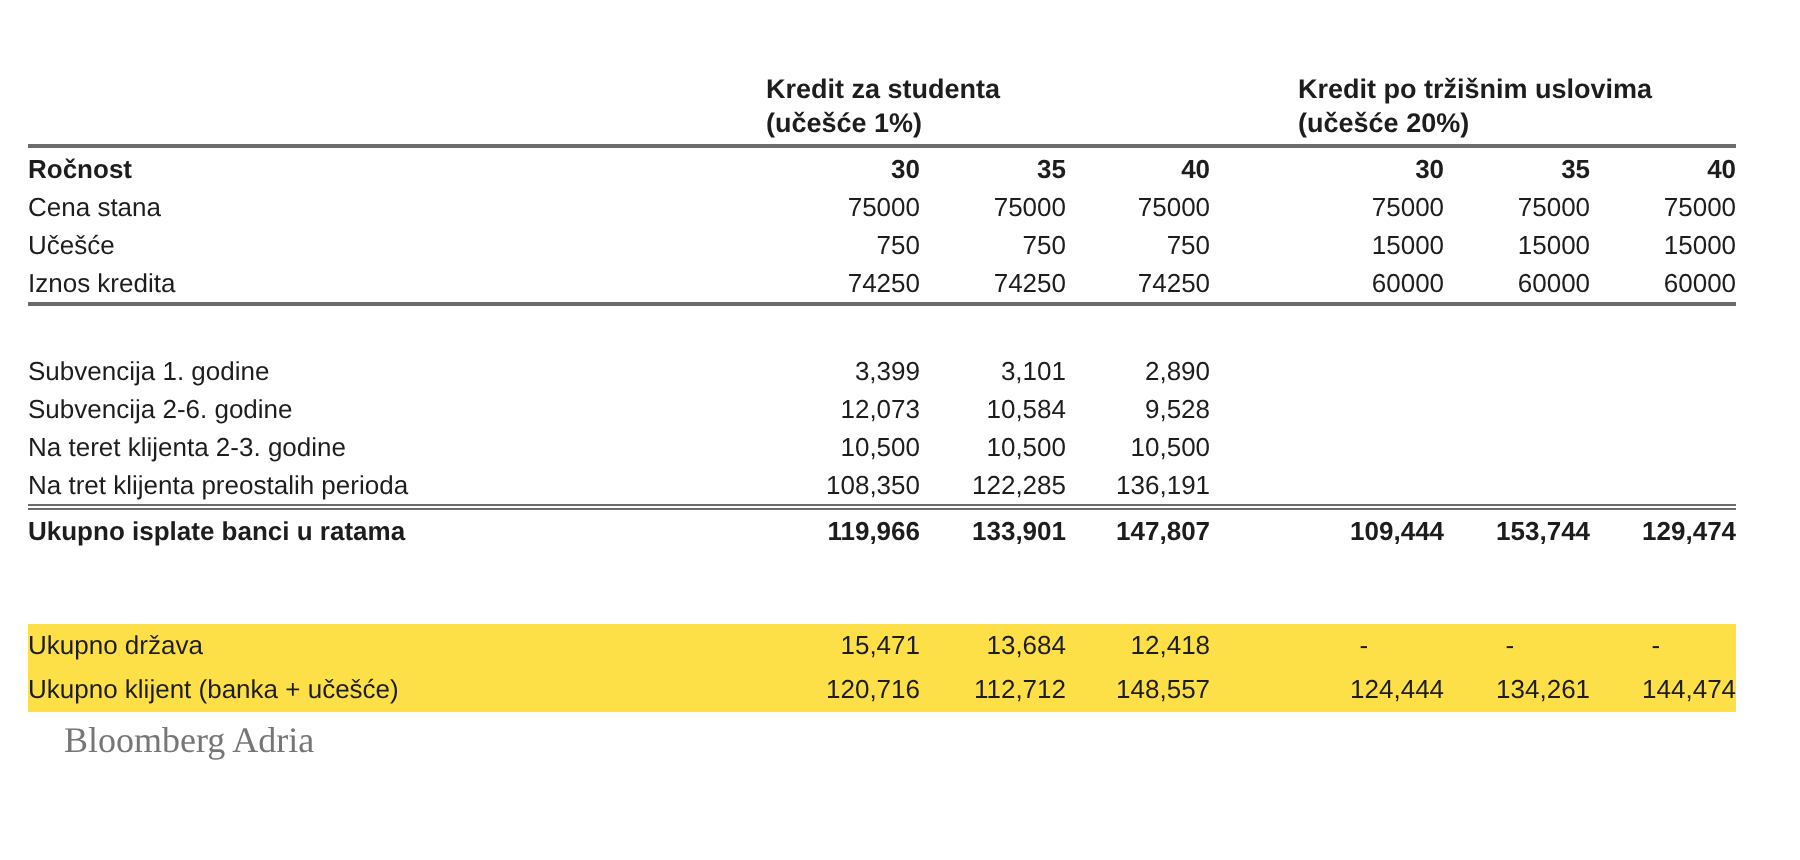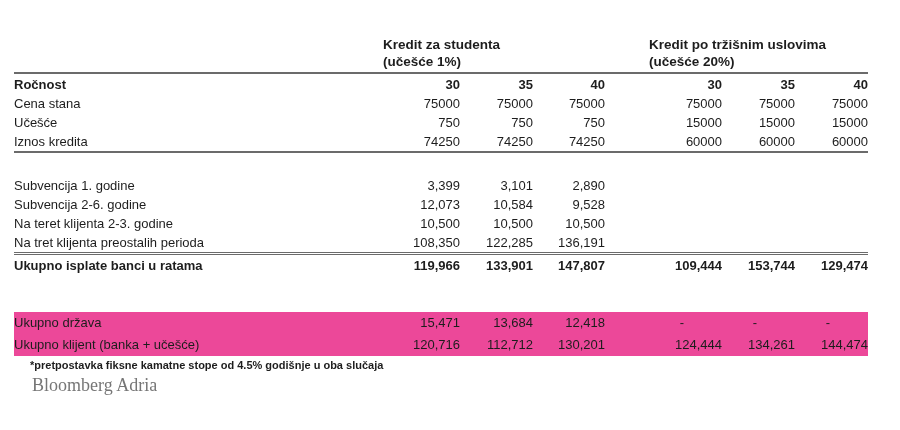--- a/index.html
+++ b/index.html
@@ -33,21 +33,21 @@
   .gh-market { padding-left: 44px; }
   tr.group-head td { border-bottom: 2px solid #6b6b6b; }
 
   tr.rocnost td { font-weight: bold; height: 21px; }
   tr.rule-bottom td { border-bottom: 2px solid #6b6b6b; }
   tr.total td { border-top: 3px double #6b6b6b; font-weight: bold; height: 23px; }
 
   tr.spacer-a td { height: 24px; border: none; }
   tr.spacer-b td { height: 35px; border: none; }
 
-  tr.shade td { background: #ec4899; height: 22px; }
+  tr.shade td { background: #fde047; height: 22px; }
   td.dash { padding-right: 38px; }
 
   .footnote {
     font-size: 11px;
     font-weight: bold;
     margin-left: 16px;
     margin-top: 3px;
     color: #1d1d1d;
   }
   .source {
@@ -192,23 +192,22 @@
       <td class="num">12,418</td>
       <td class="num dash">-</td>
       <td class="num dash">-</td>
       <td class="num dash">-</td>
     </tr>
 
     <tr class="shade">
       <td class="lbl">Ukupno klijent (banka + učešće)</td>
       <td class="num">120,716</td>
       <td class="num">112,712</td>
-      <td class="num">130,201</td>
+      <td class="num">148,557</td>
       <td class="num">124,444</td>
       <td class="num">134,261</td>
       <td class="num">144,474</td>
     </tr>
   </tbody>
     </table>
 
-  <div class="footnote">*pretpostavka fiksne kamatne stope od 4.5% godišnje u oba slučaja</div>
   <div class="source">Bloomberg Adria</div>
 </div>
 
 </body></html>

